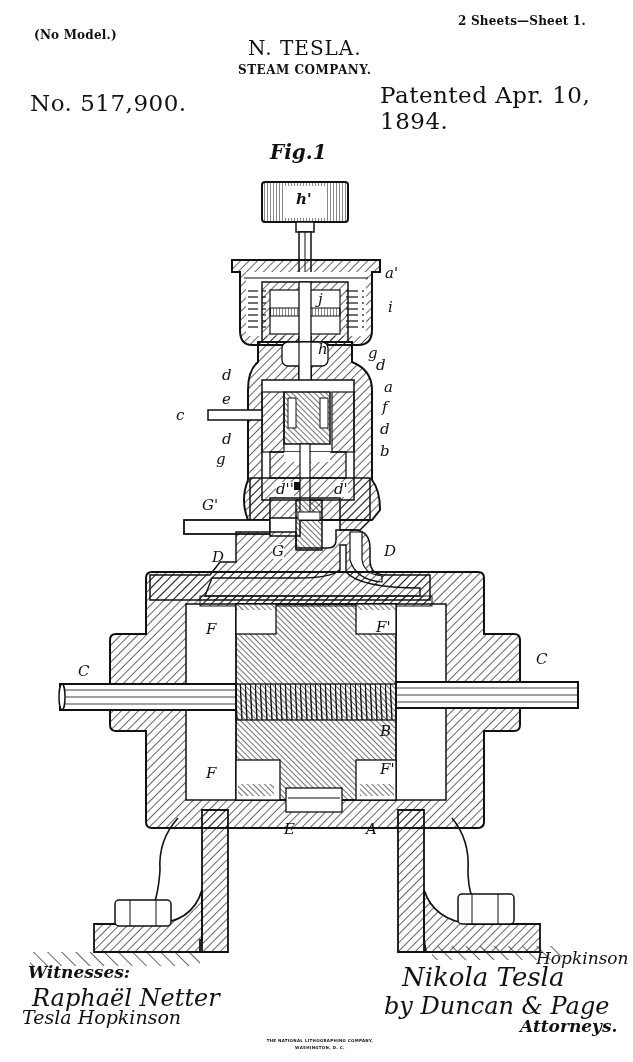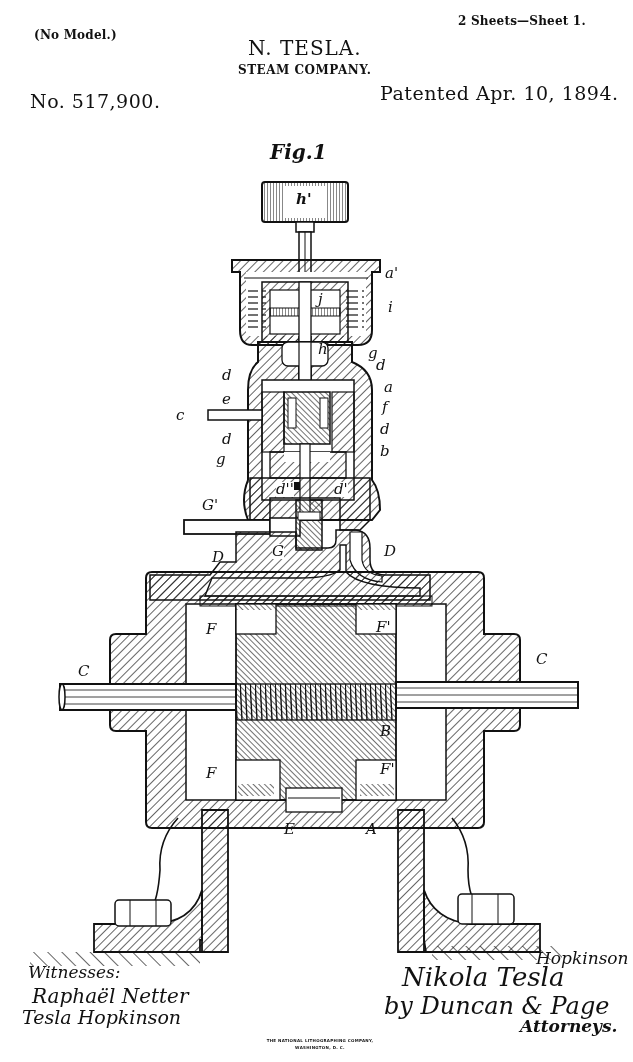--- a/index.html
+++ b/index.html
@@ -1,21 +1,21 @@
 <!DOCTYPE html>
 <html><head>
 <meta charset="utf-8">
 <style>
   html,body{margin:0;padding:0;background:#fff;}
   body{width:633px;height:1062px;position:relative;overflow:hidden;font-family:"DejaVu Serif",serif;color:#111;}
   .abs{position:absolute;}
   .hdr-small{font-family:"DejaVu Serif",serif;font-weight:bold;font-size:12px;letter-spacing:0.2px;}
   .hdr-title{font-family:"DejaVu Serif",serif;font-size:20px;letter-spacing:1px;}
   .hdr-sub{font-family:"DejaVu Serif",serif;font-weight:bold;font-size:12px;letter-spacing:0.5px;}
-  .hdr-big{font-family:"DejaVu Serif",serif;font-size:19px;letter-spacing:0.5px;text-align:center;}
+  .hdr-big{font-family:"DejaVu Serif",serif;font-size:23px;letter-spacing:0.5px;}
   .fig{font-family:"DejaVu Serif",serif;font-style:italic;font-weight:bold;font-size:20px;}
   .lbl{font-family:"DejaVu Serif",serif;font-style:italic;font-size:15px;line-height:1;}
   .script{font-family:"DejaVu Serif",serif;font-style:italic;line-height:1;}
   .printer{font-family:"DejaVu Sans",sans-serif;font-size:4px;font-weight:bold;text-align:center;letter-spacing:0.3px;}
   svg{position:absolute;left:0;top:0;}
 </style>
 </head>
 <body>
 
 <div class="abs hdr-small" style="left:34px;top:28px;">(No Model.)</div>
@@ -185,22 +185,22 @@
 <div class="abs lbl" style="left:206px;top:622px;">F</div>
 <div class="abs lbl" style="left:376px;top:620px;">F'</div>
 <div class="abs lbl" style="left:78px;top:664px;">C</div>
 <div class="abs lbl" style="left:536px;top:652px;">C</div>
 <div class="abs lbl" style="left:380px;top:724px;">B</div>
 <div class="abs lbl" style="left:206px;top:766px;">F</div>
 <div class="abs lbl" style="left:380px;top:762px;">F'</div>
 <div class="abs lbl" style="left:284px;top:822px;">E</div>
 <div class="abs lbl" style="left:366px;top:822px;">A</div>
 
-<div class="abs script" style="left:28px;top:964px;font-size:17px;font-weight:normal;">Witnesses:</div>
-<div class="abs script" style="left:32px;top:986px;font-size:20px;">Raphaël Netter</div>
+<div class="abs script" style="left:28px;top:964px;font-size:17px;font-weight:bold;">Witnesses:</div>
+<div class="abs script" style="left:32px;top:986px;font-size:24px;">Raphaël Netter</div>
 <div class="abs script" style="left:22px;top:1008px;font-size:19px;">Tesla Hopkinson</div>
 
 <div class="abs script" style="left:536px;top:950px;font-size:17px;">Hopkinson</div>
 <div class="abs script" style="left:402px;top:964px;font-size:26px;">Nikola Tesla</div>
 <div class="abs script" style="left:384px;top:994px;font-size:24px;">by Duncan &amp; Page</div>
 <div class="abs script" style="left:520px;top:1018px;font-size:17px;font-weight:bold;">Attorneys.</div>
 
 <div class="abs printer" style="left:255px;top:1038px;width:130px;">THE NATIONAL LITHOGRAPHING COMPANY,</div>
 <div class="abs printer" style="left:255px;top:1045px;width:130px;">WASHINGTON, D. C.</div>
 

